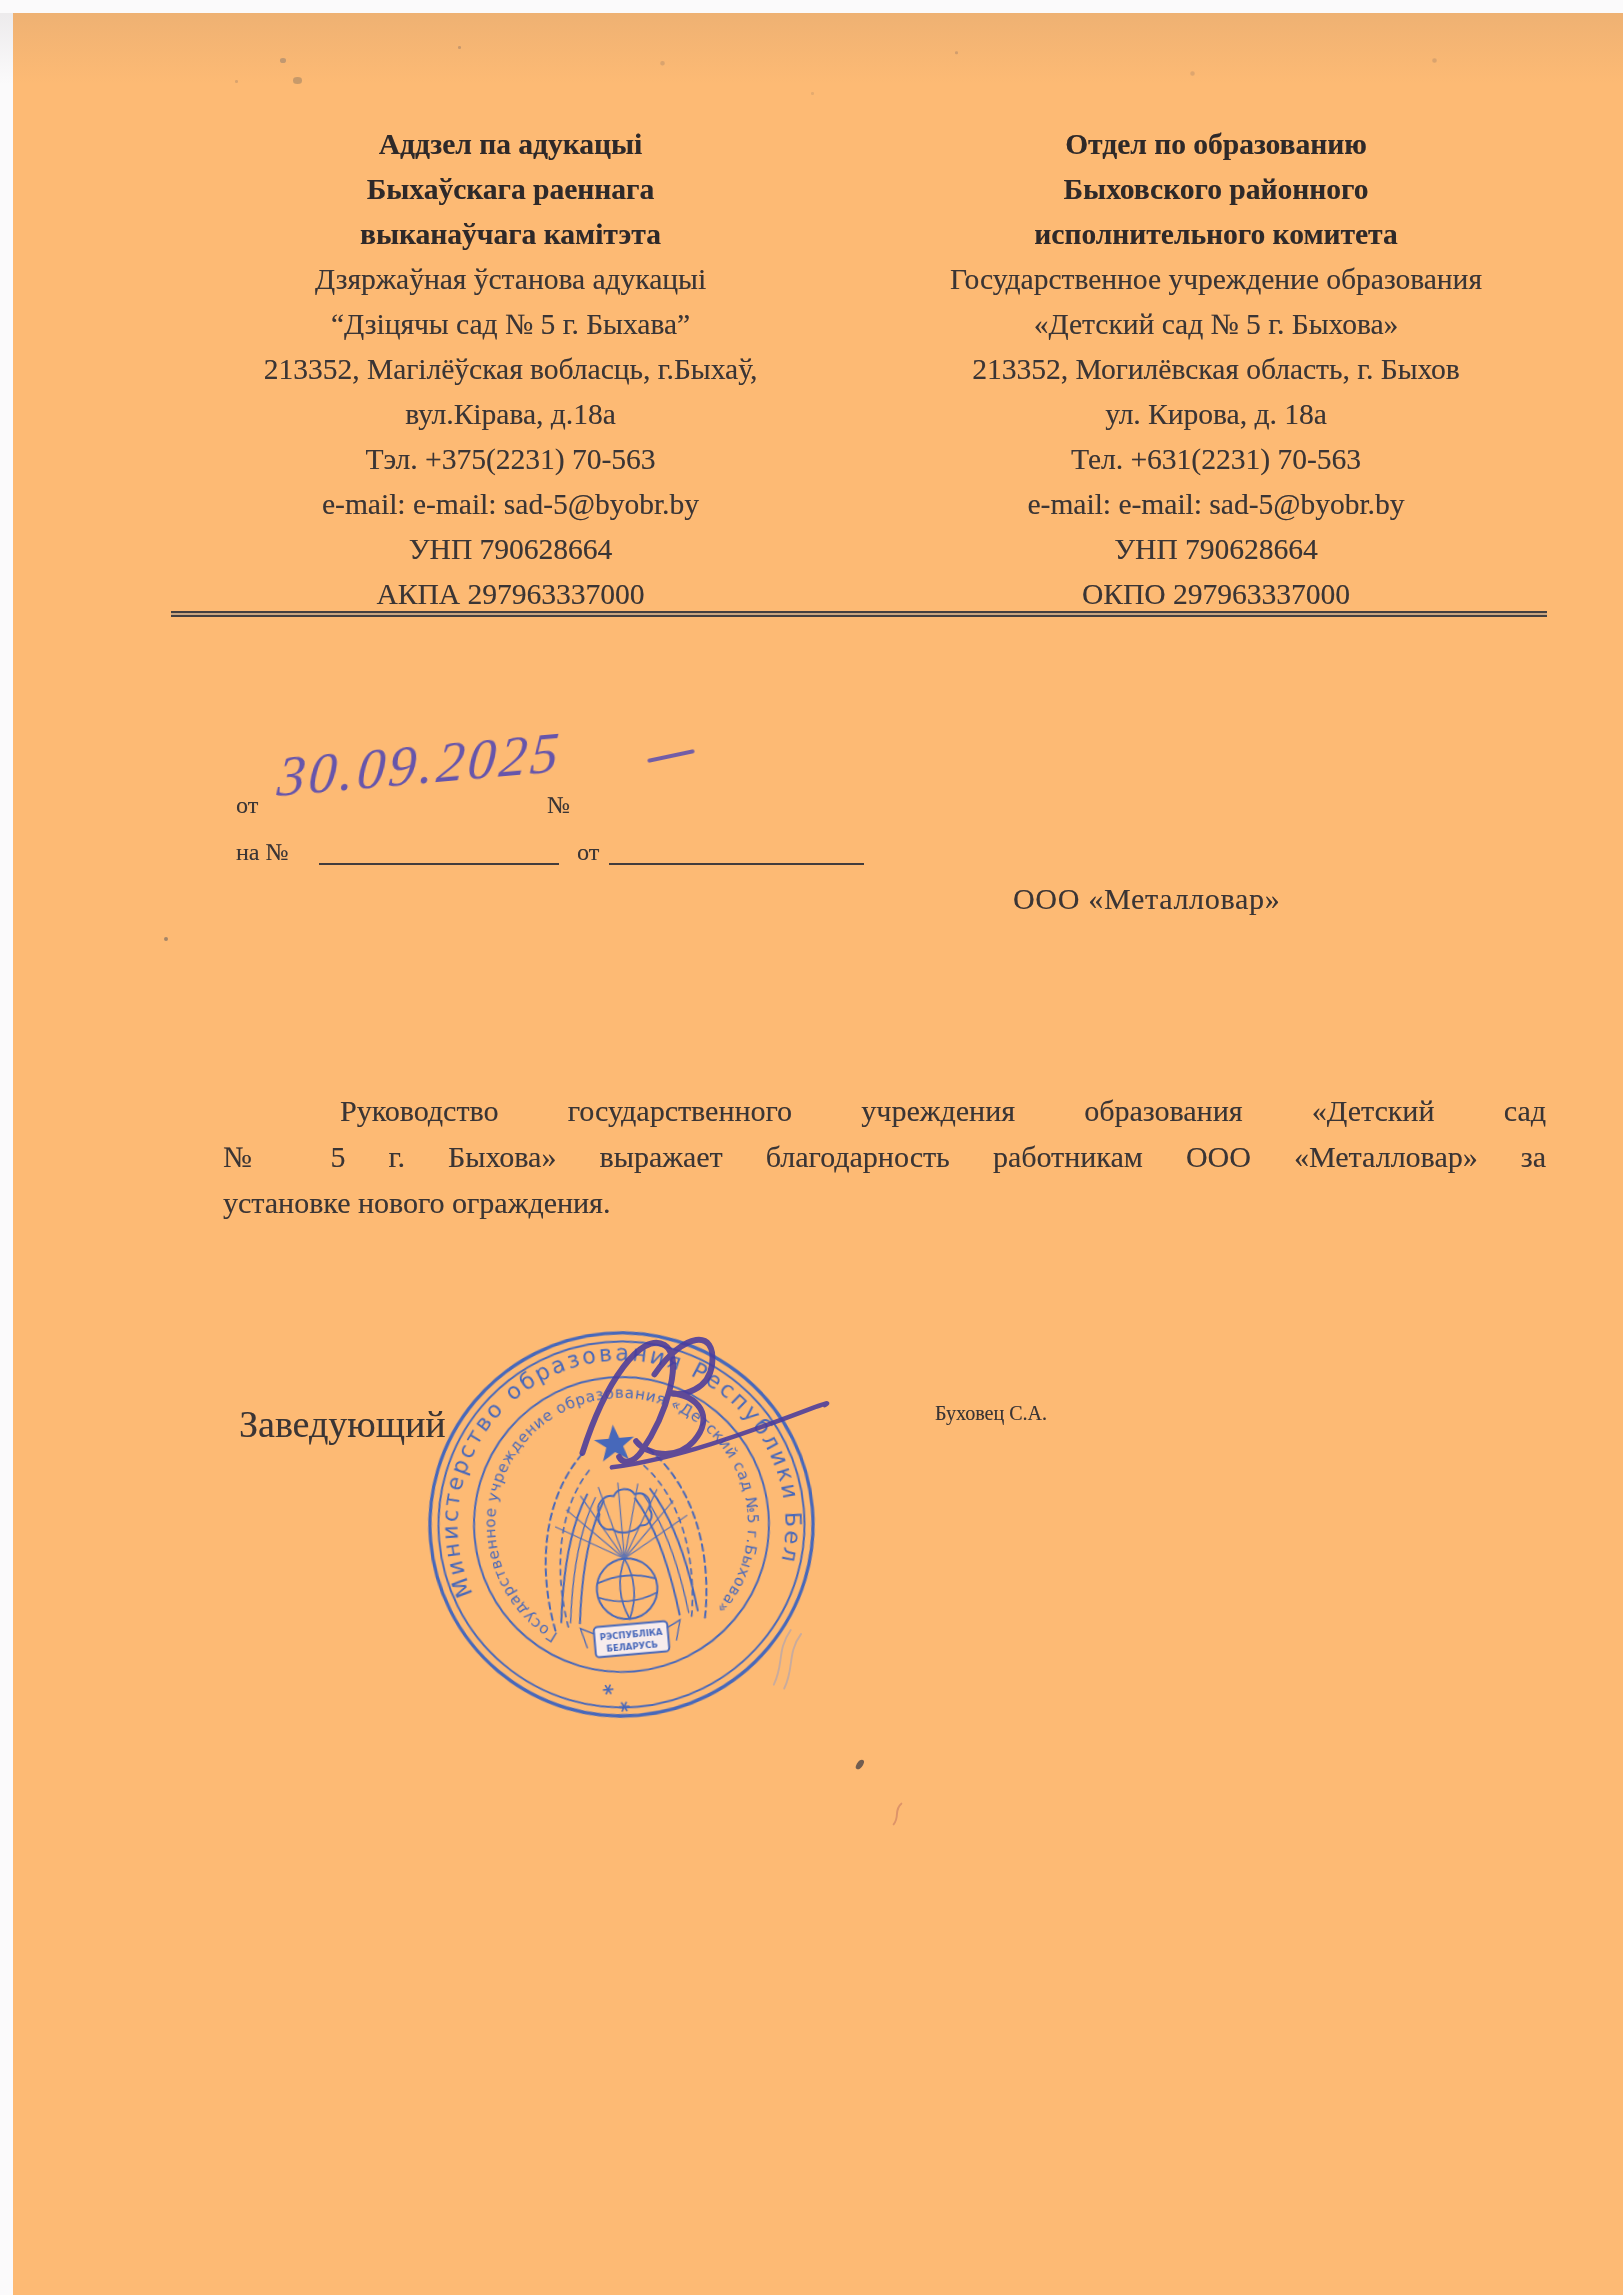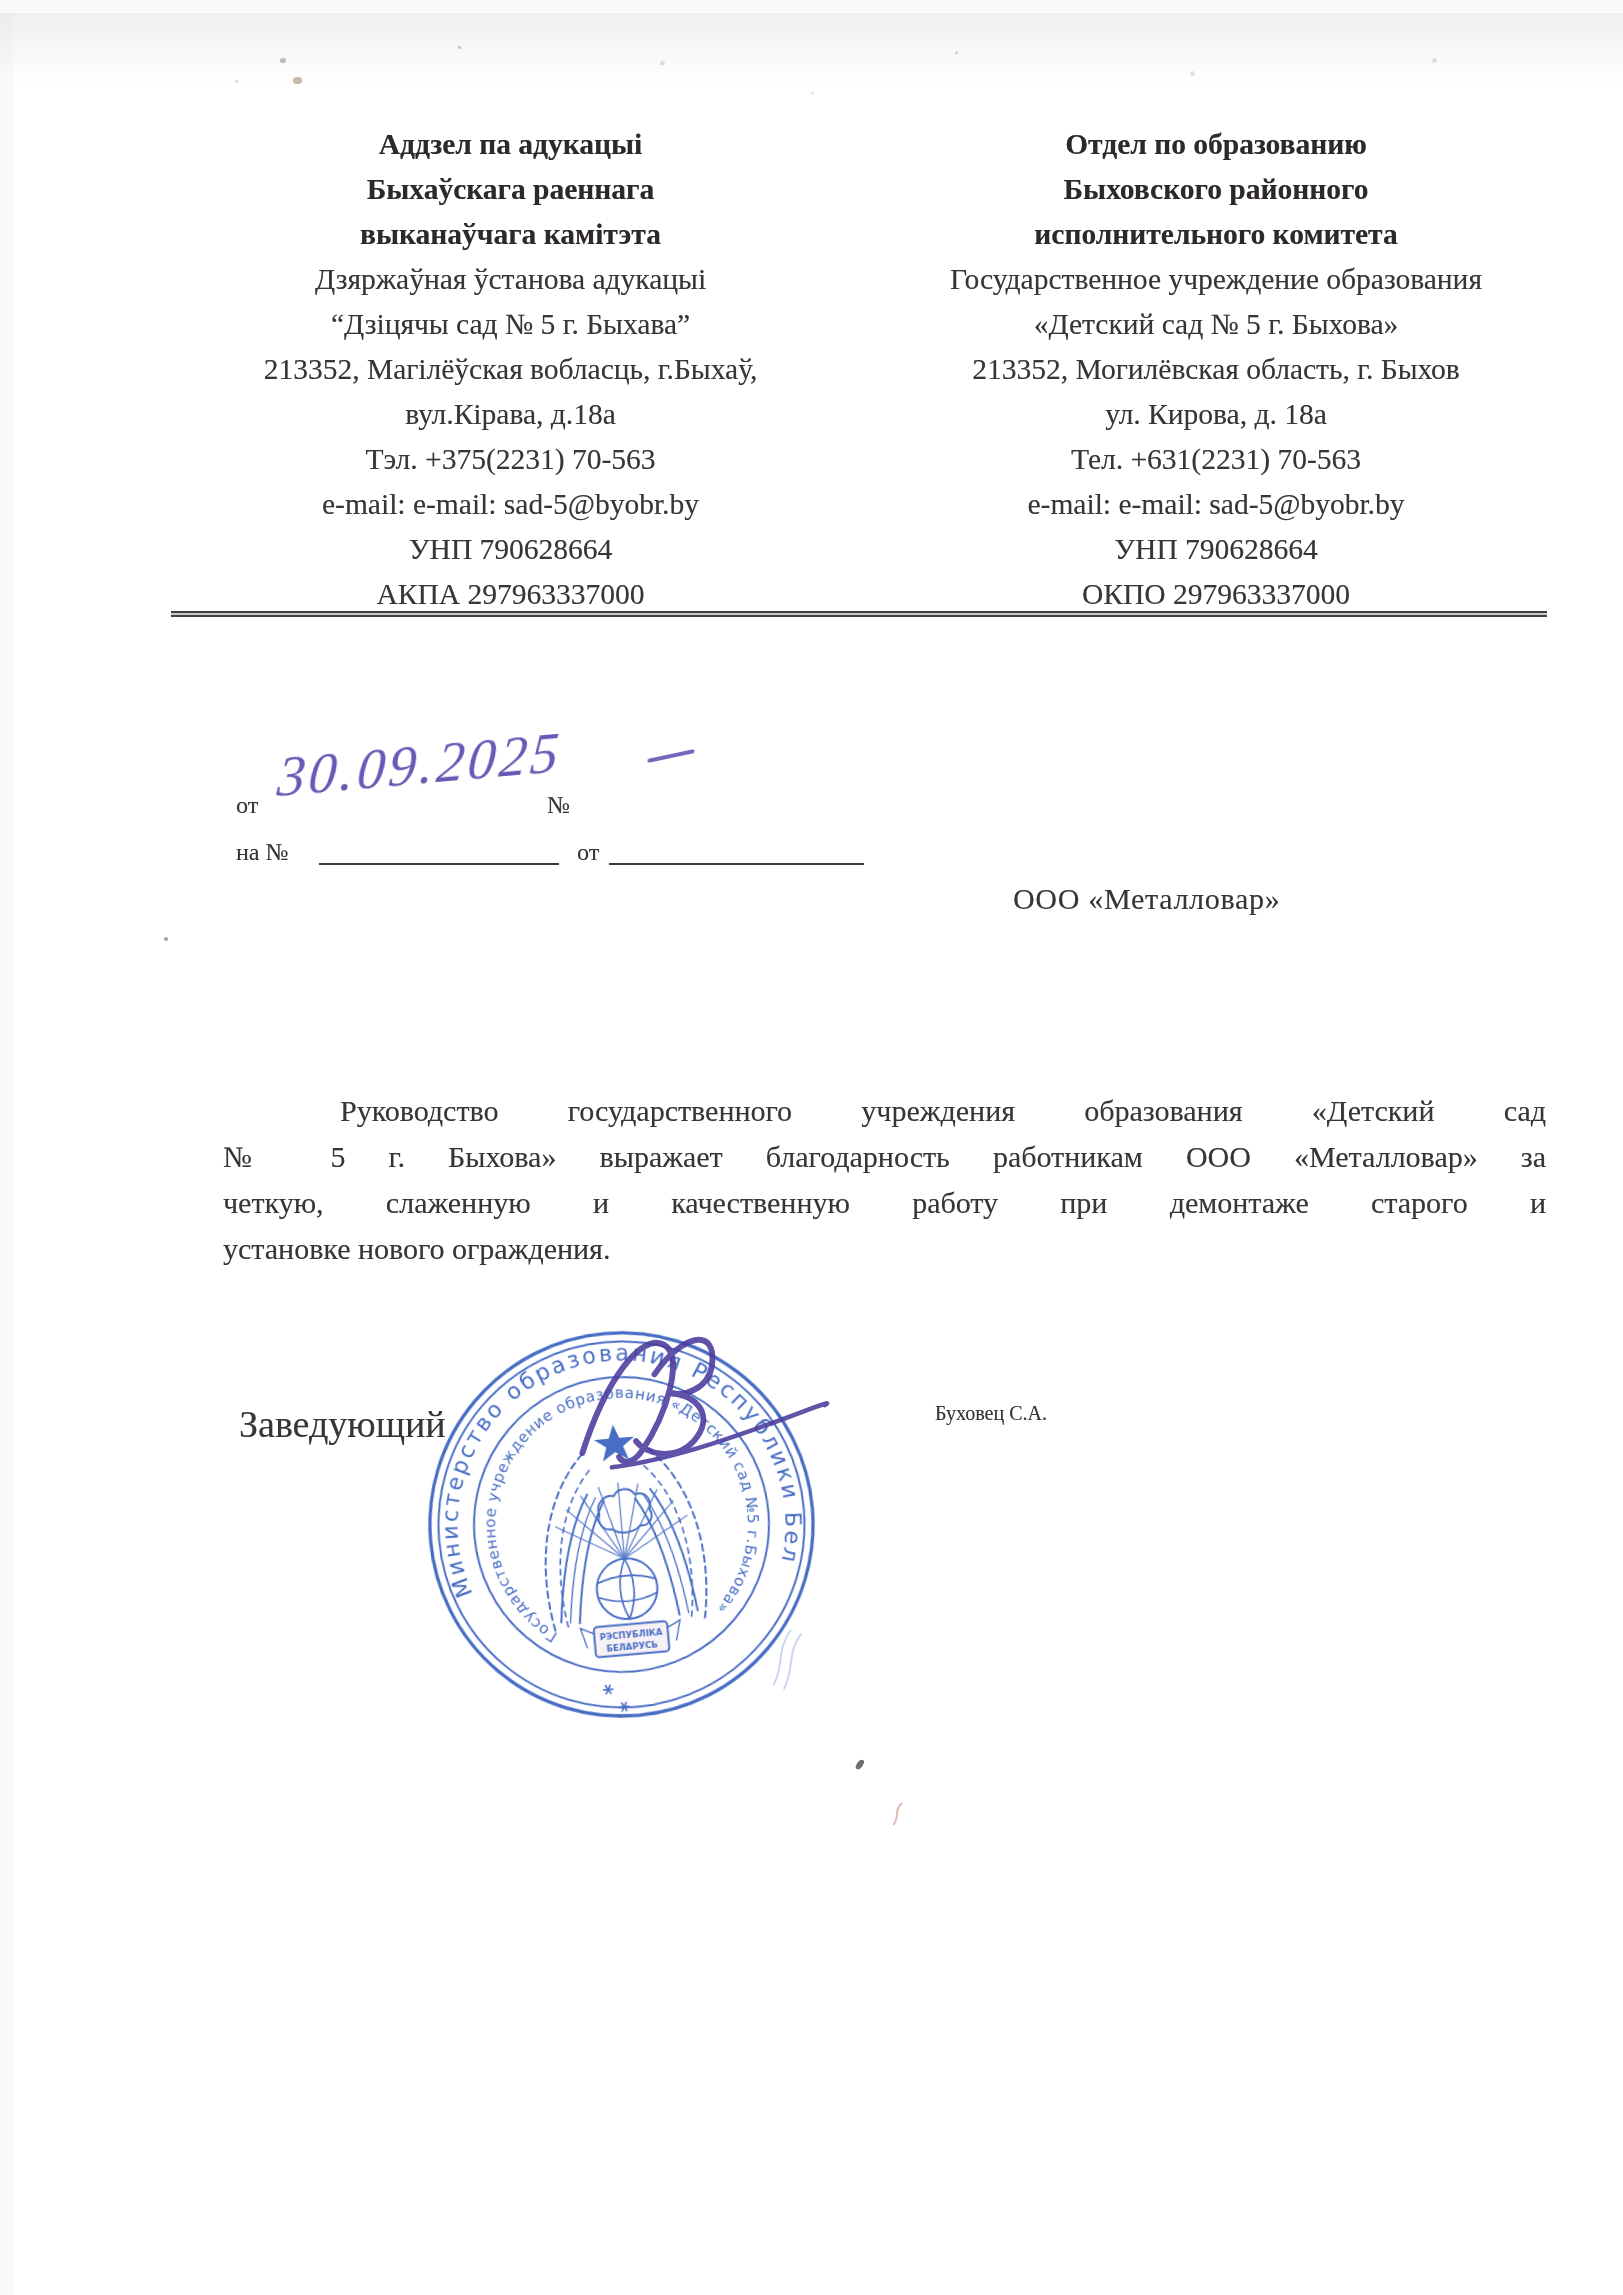--- a/index.html
+++ b/index.html
@@ -1,18 +1,18 @@
 <!DOCTYPE html>
 <html style="font-size:10.5px"><head>
 <meta charset="utf-8">
 <style>
   html,body{margin:0;padding:0;background:#e8e2e8;}
   .page{
     position:relative; width:1624px; height:2295px;
-    background:#ffffff; overflow:hidden;
+    background:#fdba74; overflow:hidden;
     font-family:"Liberation Serif","DejaVu Serif",serif;
     color:#3a3535;
   }
   .scan-edge-top{position:absolute;left:0;top:0;width:100%;height:13px;background:#fbfafb;}
   .scan-edge-left{position:absolute;left:0;top:0;width:13px;height:100%;background:#fbfafb;}
   .scan-grain{position:absolute;left:0;top:13px;width:100%;height:79px;
     background:linear-gradient(180deg,rgba(110,100,105,.10),rgba(110,100,105,0) 90%);}
   .doc-text{text-shadow:0.2px 0.2px 0.5px rgba(70,60,60,.45);}
   .hcol{position:absolute;top:122px;text-align:center;font-size:29.5px;line-height:45px;}
   .hcol-left{left:182px;width:657px;}
@@ -109,21 +109,20 @@
   <div class="refrow ref-na doc-text">на №</div>
   <div class="refrow ref-ot2 doc-text">от</div>
   <div class="uline uline1"></div>
   <div class="uline uline2"></div>
 
   <div class="addressee doc-text">ООО «Металловар»</div>
 
   <div class="bodyblock doc-text">
     <div class="jline first">Руководство государственного учреждения образования «Детский сад</div>
     <div class="jline">№ 5 г. Быхова» выражает благодарность работникам ООО «Металловар» за</div>
-    <div class="jline">четкую, слаженную и качественную работу при демонтаже старого и</div>
     <div class="jline last">установке нового ограждения.</div>
   </div>
 
   <div class="sig-title doc-text">Заведующий</div>
   <div class="sig-name doc-text">Буховец С.А.</div>
 
   <div class="stamp">
     <svg viewBox="0 0 600 600" width="100%" height="100%" xmlns="http://www.w3.org/2000/svg">
       <defs>
         <path id="otp" d="M 66 385 A 249 249 0 1 1 534 385" fill="none"></path>

